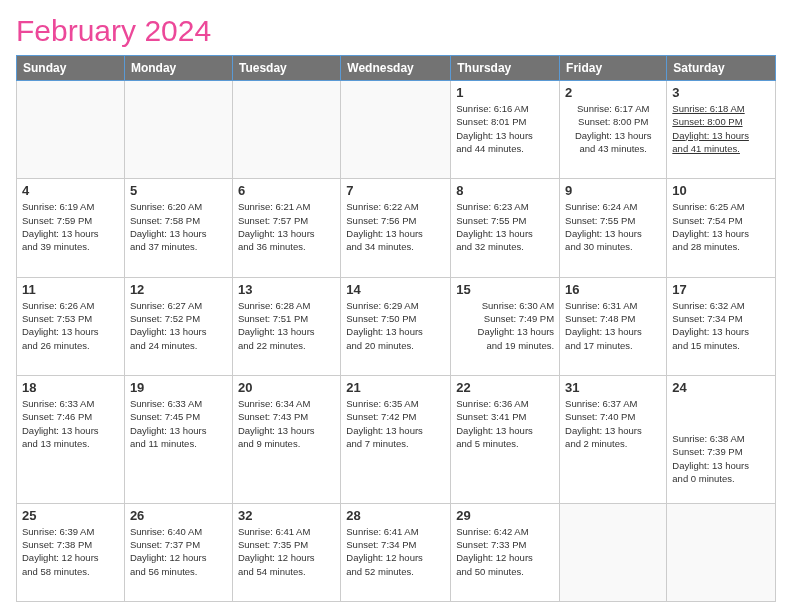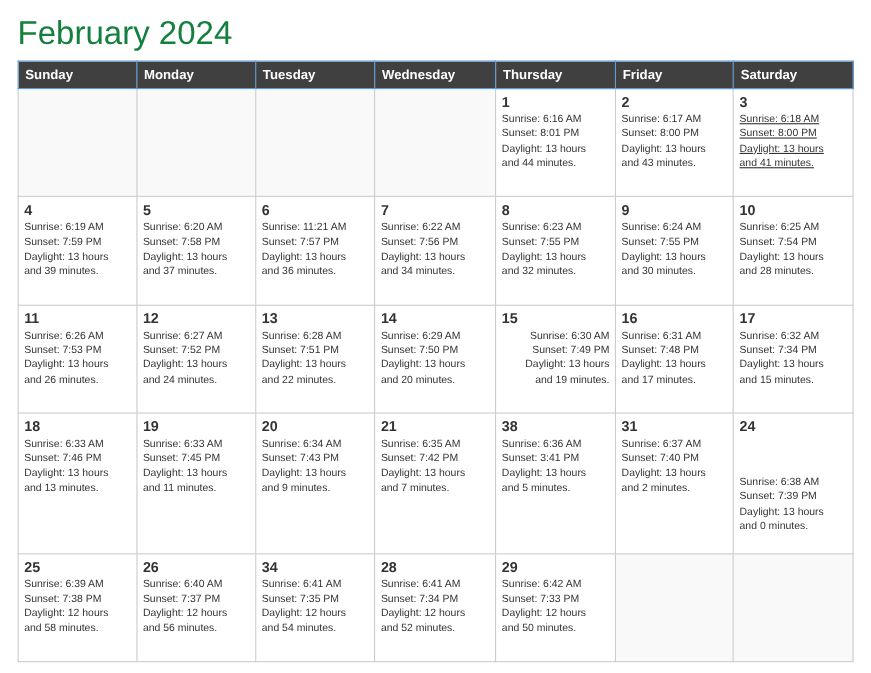--- a/index.html
+++ b/index.html
@@ -27,35 +27,35 @@
       display: flex;
       flex-direction: column;
       align-items: flex-start;
     }
     .title-block {
       text-align: right;
     }
     .month-title {
       font-size: 30px;
       font-weight: normal;
-      color: #15803d;
+      color: #ec4899;
       line-height: 1.1;
     }
     .location {
       font-size: 13px;
       color: #333;
       margin-top: 2px;
     }
     .calendar {
       border-collapse: collapse;
       width: 100%;
       flex: 1;
     }
     .calendar thead th {
-      background: #404040;
+      background: #737373;
       color: #fff;
       font-size: 12px;
       font-weight: bold;
       padding: 5px 6px;
       text-align: left;
       border: 1px solid #5a9ad5;
     }
     .calendar tbody td {
       border: 1px solid #ccc;
       vertical-align: top;
@@ -111,21 +111,21 @@
           <td class="empty-cell"></td>
           <td>
             <span class="day-num">1</span>
             <div class="day-info" style="white-space: pre-line;">Sunrise: 6:16 AM
 Sunset: 8:01 PM
 Daylight: 13 hours
 and 44 minutes.</div>
           </td>
           <td>
             <span class="day-num">2</span>
-            <div class="day-info" style="white-space: pre-line;">Sunrise: 6:17 AM
+            <div class="day-info" style="white-space: pre-line; text-align: center;">Sunrise: 6:17 AM
 Sunset: 8:00 PM
 Daylight: 13 hours
 and 43 minutes.</div>
           </td>
           <td>
             <span class="day-num">3</span>
             <div class="day-info" style="white-space: pre-line; text-decoration: underline;">Sunrise: 6:18 AM
 Sunset: 8:00 PM
 Daylight: 13 hours
 and 41 minutes.</div>
@@ -141,21 +141,21 @@
           </td>
           <td>
             <span class="day-num">5</span>
             <div class="day-info" style="white-space: pre-line;">Sunrise: 6:20 AM
 Sunset: 7:58 PM
 Daylight: 13 hours
 and 37 minutes.</div>
           </td>
           <td>
             <span class="day-num">6</span>
-            <div class="day-info" style="white-space: pre-line;">Sunrise: 11:21 AM
+            <div class="day-info" style="white-space: pre-line;">Sunrise: 6:21 AM
 Sunset: 7:57 PM
 Daylight: 13 hours
 and 36 minutes.</div>
           </td>
           <td>
             <span class="day-num">7</span>
             <div class="day-info" style="white-space: pre-line;">Sunrise: 6:22 AM
 Sunset: 7:56 PM
 Daylight: 13 hours
 and 34 minutes.</div>
@@ -256,21 +256,21 @@
 and 9 minutes.</div>
           </td>
           <td>
             <span class="day-num">21</span>
             <div class="day-info" style="white-space: pre-line;">Sunrise: 6:35 AM
 Sunset: 7:42 PM
 Daylight: 13 hours
 and 7 minutes.</div>
           </td>
           <td>
-            <span class="day-num">38</span>
+            <span class="day-num">22</span>
             <div class="day-info" style="white-space: pre-line;">Sunrise: 6:36 AM
 Sunset: 3:41 PM
 Daylight: 13 hours
 and 5 minutes.</div>
           </td>
           <td>
             <span class="day-num">31</span>
             <div class="day-info" style="white-space: pre-line;">Sunrise: 6:37 AM
 Sunset: 7:40 PM
 Daylight: 13 hours
@@ -293,21 +293,21 @@
 and 58 minutes.</div>
           </td>
           <td>
             <span class="day-num">26</span>
             <div class="day-info" style="white-space: pre-line;">Sunrise: 6:40 AM
 Sunset: 7:37 PM
 Daylight: 12 hours
 and 56 minutes.</div>
           </td>
           <td>
-            <span class="day-num">34</span>
+            <span class="day-num">32</span>
             <div class="day-info" style="white-space: pre-line;">Sunrise: 6:41 AM
 Sunset: 7:35 PM
 Daylight: 12 hours
 and 54 minutes.</div>
           </td>
           <td>
             <span class="day-num">28</span>
             <div class="day-info" style="white-space: pre-line;">Sunrise: 6:41 AM
 Sunset: 7:34 PM
 Daylight: 12 hours

